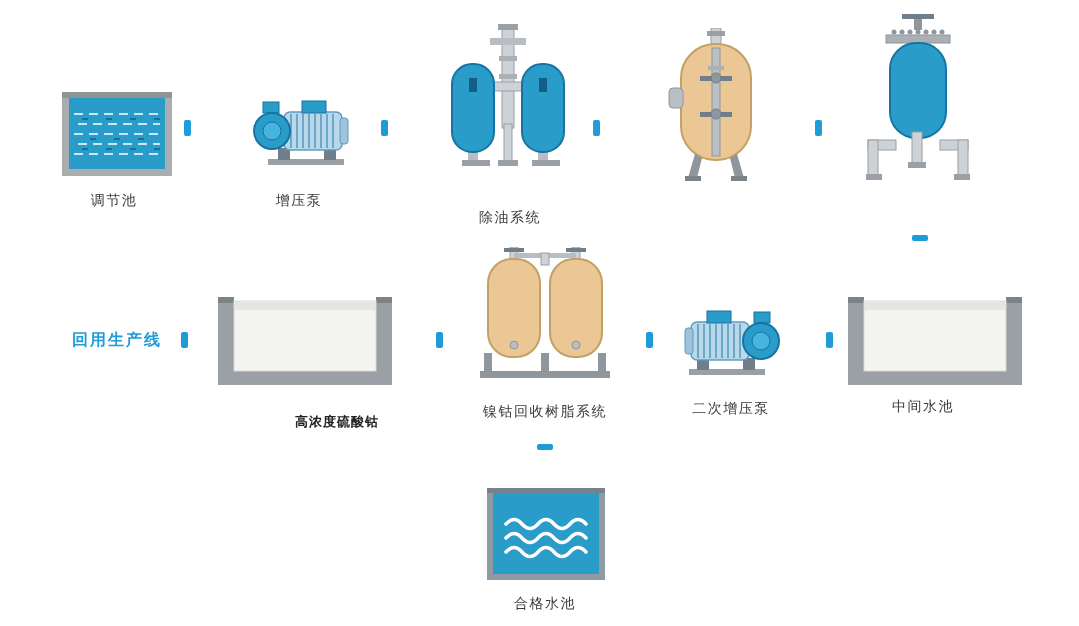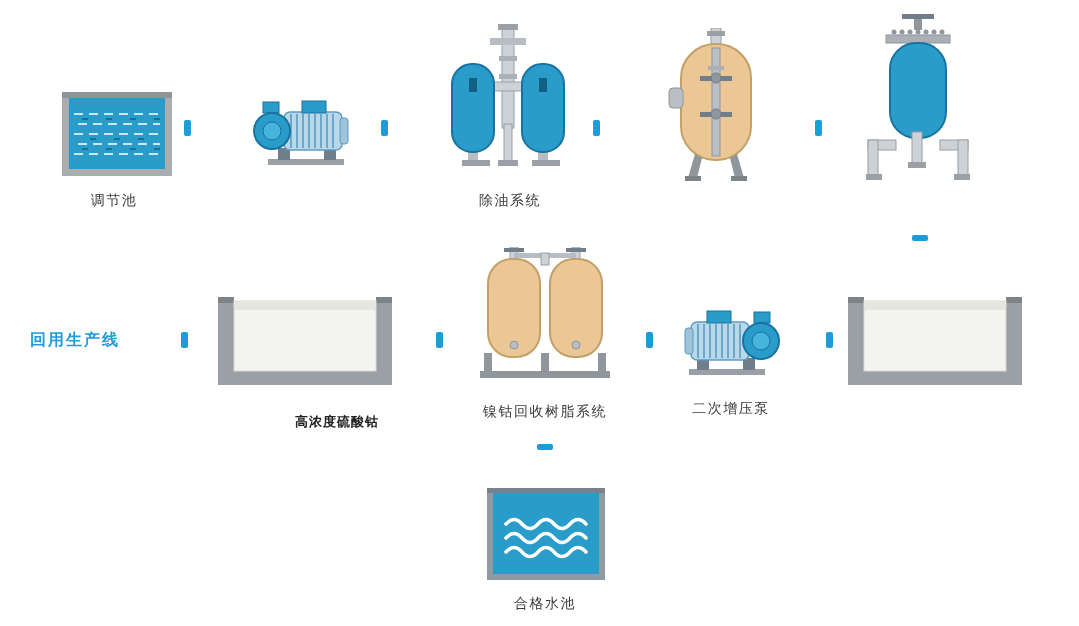--- a/index.html
+++ b/index.html
@@ -11,21 +11,21 @@
   .equip{position:absolute;line-height:0;}
   .label{
     position:absolute;width:160px;text-align:center;font-size:14px;color:#3a3a3a;
     letter-spacing:1.5px;line-height:18px;
   }
   .sublabel{
     position:absolute;width:160px;text-align:right;font-size:13px;color:#222222;
     font-weight:bold;letter-spacing:1px;line-height:16px;
   }
   .line-label{
-    position:absolute;font-size:16px;font-weight:bold;color:#1e9cd7;letter-spacing:2px;line-height:18px;
+    position:absolute;font-size:16px;font-weight:bold;color:#1e9cd7;letter-spacing:2px;line-height:18px;margin-left:42px;
   }
   .conn-h{position:absolute;width:7px;height:16px;background:#1e9cd7;border-radius:2px;}
   .conn-v{position:absolute;width:16px;height:6px;background:#1e9cd7;border-radius:2px;}
 </style>
 </head>
 <body>
 
 <div id="canvas">
 
   <div class="equip" style="left:62px;top:92px">
@@ -132,21 +132,22 @@
       <rect x="2" y="126" width="28" height="10" fill="#cdd2d6" stroke="#9aa0a6"></rect>
       <rect x="2" y="126" width="10" height="36" fill="#cdd2d6" stroke="#9aa0a6"></rect>
       <rect x="0" y="160" width="16" height="6" fill="#9aa0a6"></rect>
       <rect x="74" y="126" width="28" height="10" fill="#cdd2d6" stroke="#9aa0a6"></rect>
       <rect x="92" y="126" width="10" height="36" fill="#cdd2d6" stroke="#9aa0a6"></rect>
       <rect x="88" y="160" width="16" height="6" fill="#9aa0a6"></rect>
     </svg>
   </div>
 
   <div class="label" style="left:34px;top:191px">调节池</div>
-  <div class="label" style="left:430px;top:191px">除油系统</div>
+  <div class="label" style="left:219px;top:191px">增压泵</div>
+  <div class="label" style="left:430px;top:208px">除油系统</div>
 
   <div class="conn-h" style="left:184px;top:120px"></div>
   <div class="conn-h" style="left:381px;top:120px"></div>
   <div class="conn-h" style="left:593px;top:120px"></div>
   <div class="conn-h" style="left:815px;top:120px"></div>
   <div class="conn-v" style="left:912px;top:235px"></div>
 
   <div class="line-label" style="left:30px;top:331px">回用生产线</div>
   <div class="conn-h" style="left:181px;top:332px"></div>
 
@@ -216,20 +217,21 @@
       <rect x="0" y="0" width="16" height="6" fill="#7d8488"></rect>
       <rect x="158" y="0" width="16" height="6" fill="#7d8488"></rect>
       <rect x="16" y="4" width="142" height="70" fill="#f4f4f1" stroke="#d9d9d4"></rect>
       <rect x="16" y="4" width="142" height="9" fill="#e6e6e1"></rect>
     </svg>
   </div>
 
   <div class="sublabel" style="left:219px;top:414px">高浓度硫酸钴</div>
   <div class="label" style="left:465px;top:402px">镍钴回收树脂系统</div>
   <div class="label" style="left:651px;top:399px">二次增压泵</div>
+  <div class="label" style="left:843px;top:397px">中间水池</div>
 
   <div class="conn-v" style="left:537px;top:444px"></div>
 
   <div class="equip" style="left:487px;top:488px">
     <svg width="118" height="92" viewBox="0 0 118 92">
       <rect x="0" y="0" width="118" height="92" fill="#8f9aa3"></rect>
       <rect x="0" y="0" width="118" height="5" fill="#76828c"></rect>
       <rect x="6" y="5" width="106" height="81" fill="#2a9cc9"></rect>
       <g stroke="#ffffff" stroke-width="3.5" fill="none" stroke-linecap="round">
         <path d="M19 36 q8 -9 16 0 t16 0 t16 0 t16 0 t16 0"></path>

